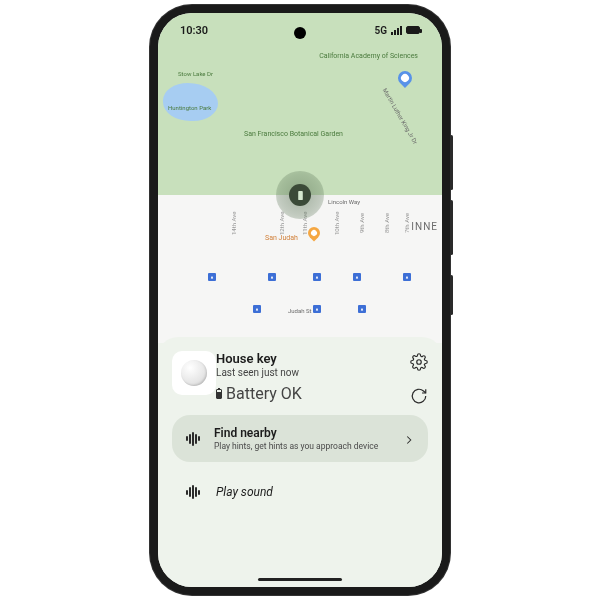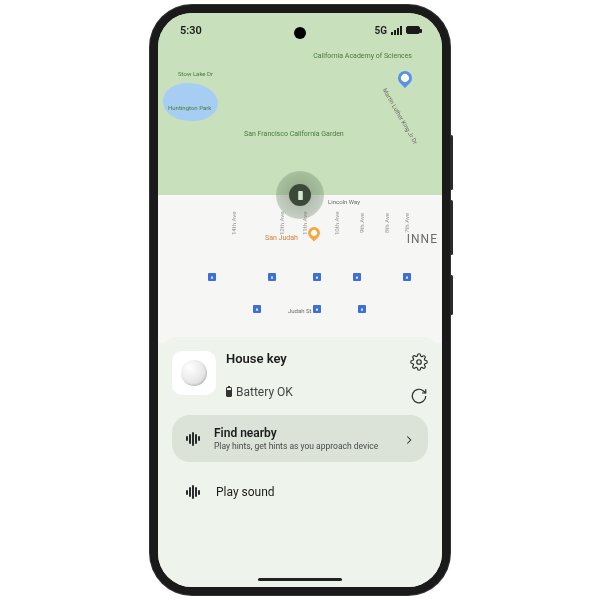--- a/index.html
+++ b/index.html
@@ -81,114 +81,114 @@
     display:flex; align-items:center; justify-content:center;
   }
   .locator .dot svg { width:11px; height:11px; fill:#d5e8cf; }
 
   .sheet {
     position:absolute; left:0; right:0; bottom:0; top:324px;
     background:#eef3ec; border-radius:20px 20px 0 0;
     padding: 14px 14px 20px 14px;
     display:flex; flex-direction:column; gap:10px;
   }
-  .device-row { display:flex; gap:10px; align-items:flex-start; }
+  .device-row { display:flex; align-items:flex-start; }
   .device-thumb {
     width:44px; height:44px; background:#fff; border-radius:10px;
     display:flex; align-items:center; justify-content:center; flex:none;
   }
   .tag {
     width:26px; height:26px; border-radius:50%;
     background: radial-gradient(circle at 35% 30%, #fff, #e6e6e6 60%, #ccc 100%);
     box-shadow: inset -1px -1px 2px rgba(0,0,0,0.15);
   }
   .device-info { flex:1; }
   .device-title { font-size:13px; font-weight:600; color:#1c1c1c; }
   .device-sub { font-size:10px; color:#444; margin-top:1px; }
-  .batt-line { font-size:12px; color:#444; margin-top:19px; display:flex; align-items:center; gap:4px;}
+  .batt-line { font-size:16px; color:#444; margin-top:6px; display:flex; align-items:center; gap:4px;}
   .batt-line .bico{ width:6px; height:10px; border:1px solid #333; border-radius:1px; position:relative;}
   .batt-line .bico::before{content:"";position:absolute;top:-2px;left:1px;right:1px;height:1px;background:#333;}
   .batt-line .bico i{display:block;background:#333;position:absolute;left:0;right:0;bottom:0;height:70%;}
   .side-actions { display:flex; flex-direction:column; gap:16px; align-items:center; padding-top:2px;}
   .icon-btn { width:18px; height:18px; cursor:pointer; }
   .icon-btn svg { width:100%; height:100%; fill:none; stroke:#2b2b2b; stroke-width:1.6; }
 
   .find-card {
     background:#dbe3d8; border-radius:18px; padding:11px 12px;
     display:flex; align-items:center; gap:12px; cursor:pointer;
   }
   .soundwave { width:18px; flex:none; display:flex; align-items:center; justify-content:center; gap:1.5px; }
   .soundwave span{ width:1.5px; background:#2b2b2b; border-radius:1px;}
   .soundwave span:nth-child(1){height:5px}.soundwave span:nth-child(2){height:10px}.soundwave span:nth-child(3){height:14px}.soundwave span:nth-child(4){height:10px}.soundwave span:nth-child(5){height:5px}
   .find-text { flex:1; }
   .find-title { font-size:12px; font-weight:600; color:#1c1c1c; }
   .find-sub { font-size:8.5px; color:#4a4a4a; margin-top:1px; }
   .chev { width:14px; height:14px; }
   .chev svg{width:100%;height:100%;fill:none;stroke:#2b2b2b;stroke-width:1.8;}
 
-  .action-list { display:flex; flex-direction:column; padding:4px 2px 0 2px;}
+  .action-list { display:flex; flex-direction:column; padding:4px 2px 0 2px;font-style:italic;}
   .action-item { display:flex; align-items:center; gap:14px; padding:9px 10px; cursor:pointer;}
   .action-item .aico { width:18px; display:flex; justify-content:center;}
   .action-item .aico svg{width:16px;height:16px;fill:none;stroke:#2b2b2b;stroke-width:1.6;}
   .action-label { font-size:12px; color:#1c1c1c; }
 </style>
 </head>
 <body>
 
 <div class="phone">
   <div class="side-btn b1"></div>
   <div class="side-btn b2"></div>
   <div class="side-btn b3"></div>
   <div class="screen">
     <div class="camera"></div>
 
     <div class="statusbar">
-      <span>5:30</span>
+      <span>10:30</span>
       <div class="status-right">
         <span>5G</span>
         <span class="sigbars">
             <span></span>
             <span></span>
             <span></span>
             <span></span>
           </span>
         <span class="battery">
             <i></i>
           </span>
       </div>
     </div>
 
     <div class="map">
       <div class="park">
         <div class="lake"></div>
-        <div class="mlabel" style="top:40px; right:30px;">California Academy
+        <div class="mlabel" style="top:40px; right:24px;">California Academy
 of Sciences</div>
         <div class="pin blue" style="top:58px; right:30px;"></div>
         <div class="mlabel" style="top:58px; left:20px; font-size:6px;">Stow Lake Dr</div>
         <div class="mlabel" style="top:92px; left:10px; font-size:6px;">Huntington
 Park</div>
         <div class="mlabel" style="top:118px; left:86px;">San Francisco
-California
+Botanical
 Garden</div>
         <div class="mlabel dark" style="top:100px; left:210px; transform:rotate(60deg); font-size:6px;">Martin Luther King Jr Dr</div>
       </div>
       <div class="urban">
 
         <div class="road-v c1"></div>
           <div class="road-v c2"></div>
           <div class="road-v c3"></div>
           <div class="road-v c4"></div>
           <div class="road-v c5"></div>
           <div class="road-v c6"></div>
           <div class="road-v c7"></div>
       </div>
       <div class="mlabel dark" style="top:186px; left:170px; font-size:6px;">Lincoln Way</div>
       <div class="pin orange" style="top:214px; left:150px;"></div>
       <div class="mlabel orange" style="top:222px; left:107px; font-size:7px;">San Judah</div>
-      <div class="mlabel dark" style="top:220px; right:4px; font-size:12px; letter-spacing:1px;">INNE</div>
+      <div class="mlabel dark" style="top:208px; right:4px; font-size:10px; letter-spacing:1px;">INNE</div>
       <div class="mlabel dark" style="top:295px; left:130px; font-size:6px;">Judah St</div>
       <div class="rlabel" style="top:220px; left:245px;">7th Ave</div>
       <div class="rlabel" style="top:220px; left:225px;">8th Ave</div>
       <div class="rlabel" style="top:220px; left:200px;">9th Ave</div>
       <div class="rlabel" style="top:222px; left:175px;">10th Ave</div>
       <div class="rlabel" style="top:222px; left:143px;">11th Ave</div>
       <div class="rlabel" style="top:222px; left:120px;">12th Ave</div>
       <div class="rlabel" style="top:222px; left:72px;">14th Ave</div>
       <div class="transit" style="top:260px; left:50px;"></div>
       <div class="transit" style="top:260px; left:110px;"></div>
@@ -209,20 +209,21 @@
       </div>
     </div>
 
     <div class="sheet">
       <div class="device-row">
         <div class="device-thumb">
           <div class="tag"></div>
         </div>
         <div class="device-info">
           <div class="device-title">House key</div>
+          <div class="device-sub">Last seen just now</div>
           <div class="batt-line">
             <span class="bico">
                 <i></i>
               </span>
             <span>Battery OK</span>
           </div>
         </div>
         <div class="side-actions">
           <div class="icon-btn">
             <svg viewBox="0 0 24 24">

